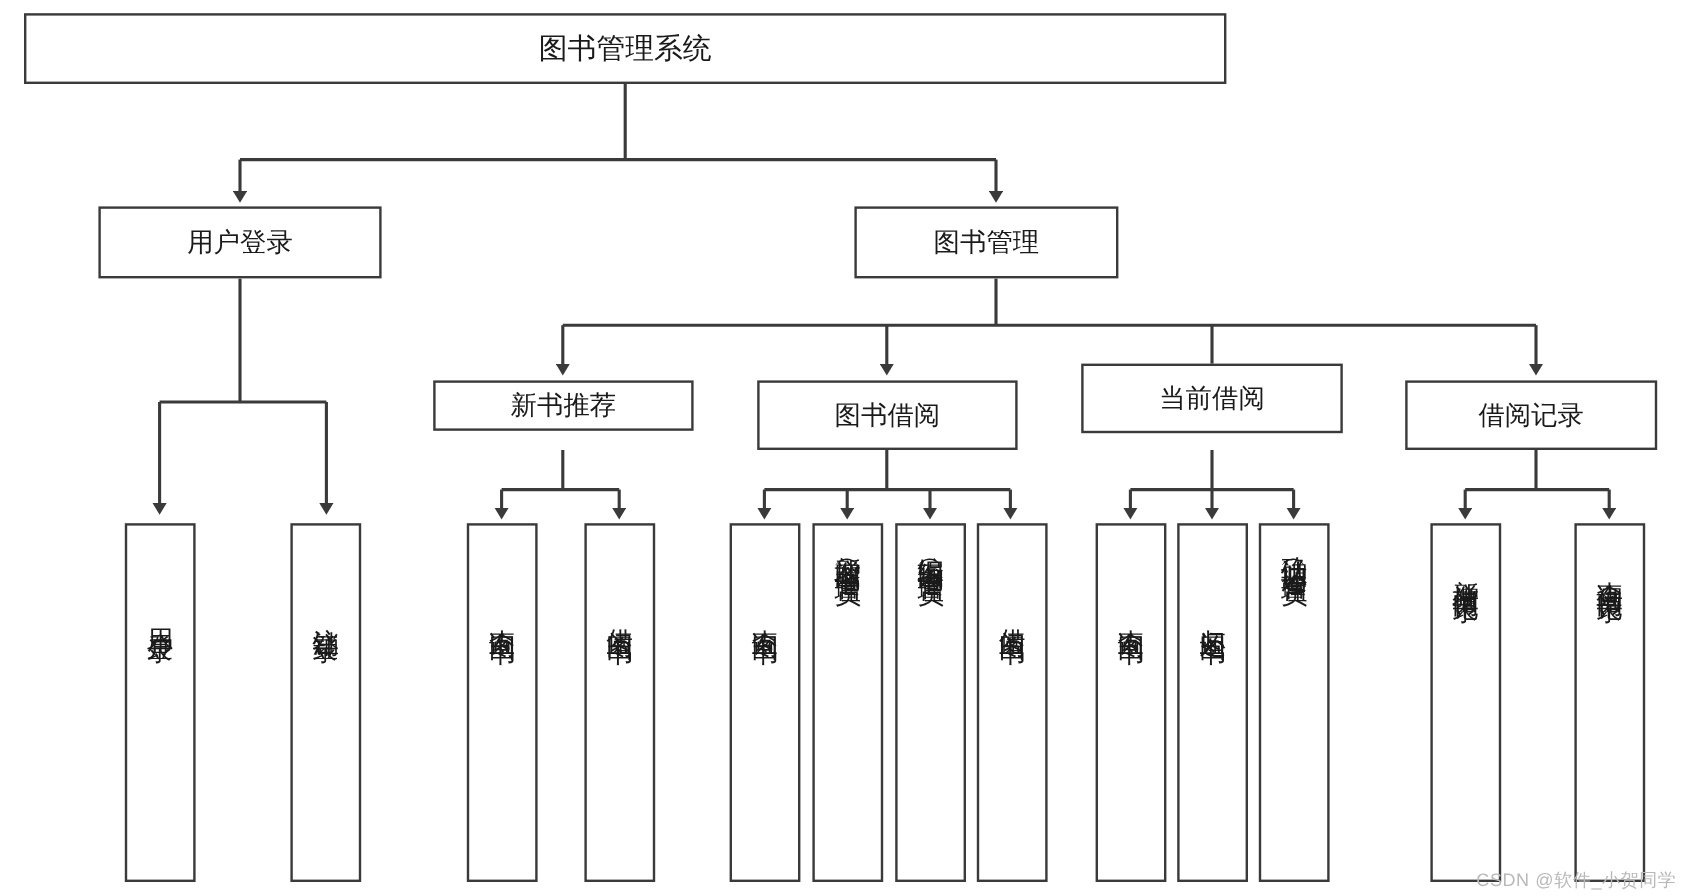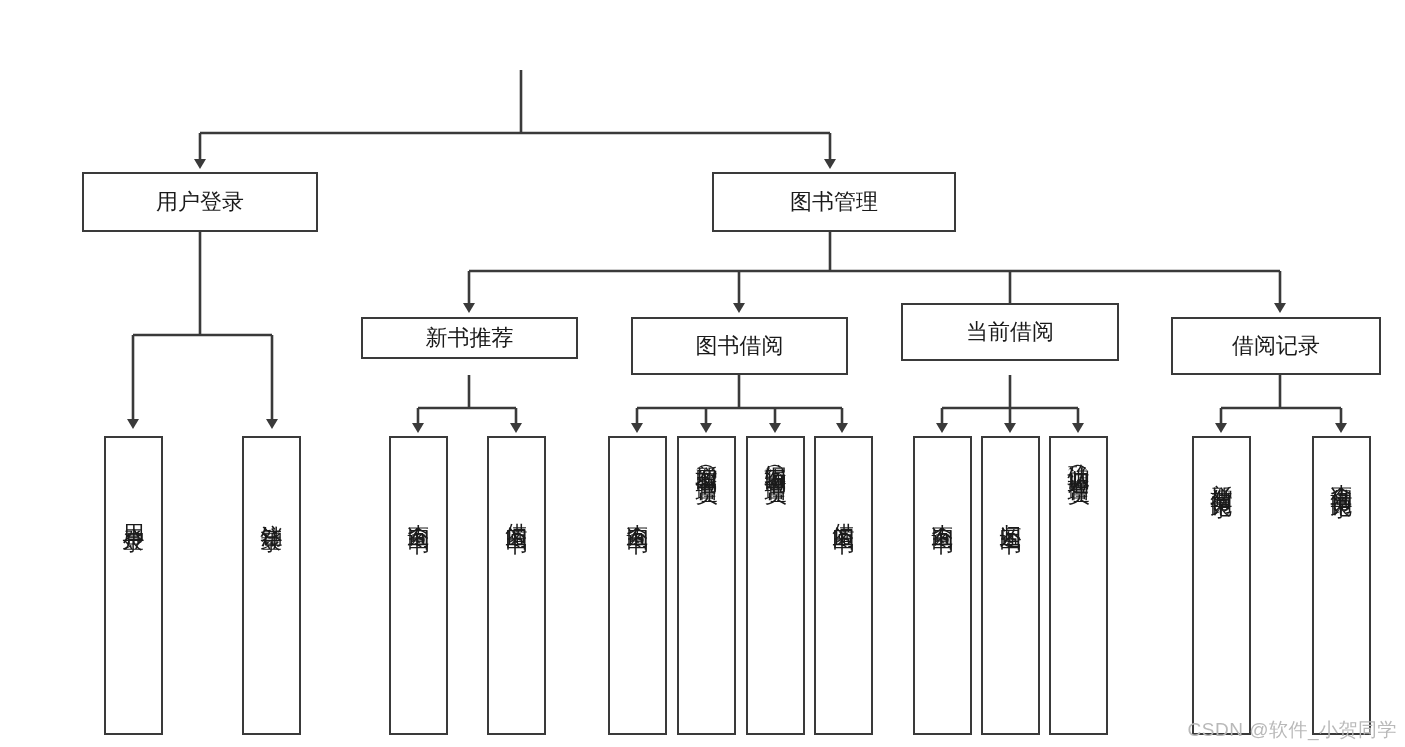--- a/index.html
+++ b/index.html
@@ -58,21 +58,21 @@
     line-height: 1;
     white-space: nowrap;
   }
   .n-leaf.pad-mid .lbl { margin-top: 62px; }
   .n-leaf.pad-small .lbl { margin-top: 22px; }
   .n-leaf.pad-none .lbl { margin-top: 2px; }
   .watermark {
     position: absolute;
     right: 8px;
     bottom: 4px;
-    font-size: 19px;
+    font-size: 15px;
     color: #b9b9b9;
     letter-spacing: 0.5px;
     white-space: nowrap;
   }
 </style>
 </head>
 <body>
 
 <div id="canvas">
 
@@ -119,26 +119,29 @@
       <path d="M1010,408 L1010,424" marker-end="url(#arrow)"></path>
       <path d="M1078,408 L1078,424" marker-end="url(#arrow)"></path>
 
       <path d="M1280,375 L1280,408"></path>
       <path d="M1221,408 L1341,408"></path>
       <path d="M1221,408 L1221,424" marker-end="url(#arrow)"></path>
       <path d="M1341,408 L1341,424" marker-end="url(#arrow)"></path>
     </g>
   </svg>
 
+  <div class="node n-root" style="left:20px; top:11px; width:1002px; height:59px;">
+    <span class="lbl">图书管理系统</span>
+  </div>
 
   <div class="node n-mid" style="left:82px; top:172px; width:236px; height:60px;">
     <span class="lbl">用户登录</span>
   </div>
 
-  <div class="node n-mid" style="left:712px; top:172px; width:244px; height:60px;">
+  <div class="node n-mid" style="left:712px; top:172px; width:220px; height:60px;">
     <span class="lbl">图书管理</span>
   </div>
 
   <div class="node n-mid" style="left:361px; top:317px; width:217px; height:42px;">
     <span class="lbl">新书推荐</span>
   </div>
 
   <div class="node n-mid" style="left:631px; top:317px; width:217px; height:58px;">
     <span class="lbl">图书借阅</span>
   </div>

